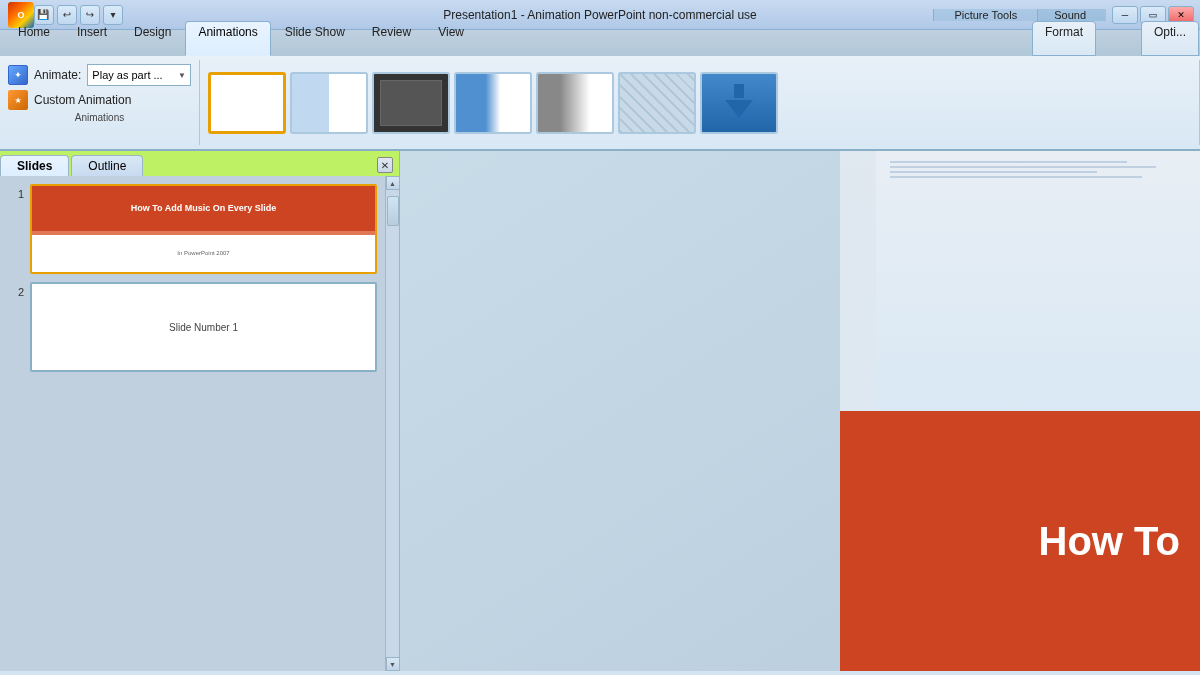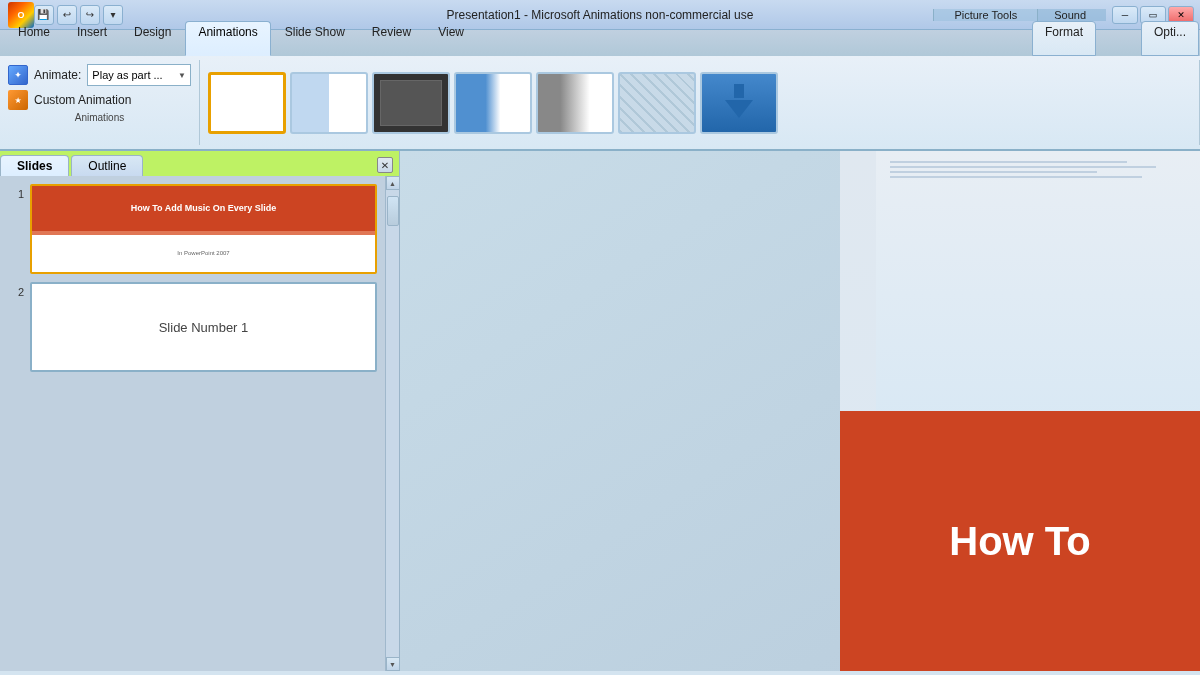--- a/index.html
+++ b/index.html
@@ -272,21 +272,21 @@
     .slide2-content {
       width: 100%;
       height: 100%;
       background: white;
       display: flex;
       align-items: center;
       justify-content: center;
       padding: 8px;
     }
     .slide2-text {
-      font-size: 13px;
+      font-size: 10px;
       color: #444;
     }
 
     
     .slide-view {
       flex: 1;
       background: linear-gradient(to bottom right, #c8dce8, #b8ccdc);
       display: flex;
       align-items: flex-start;
       justify-content: flex-start;
@@ -315,21 +315,21 @@
       background: linear-gradient(to bottom, #e8eef4, #d8e8f4);
       border-bottom-left-radius: 8px;
     }
     .main-slide-bottom {
       position: absolute;
       bottom: 0; left: 0; right: 0;
       height: 50%;
       background: #cc4422;
       display: flex;
       align-items: center;
-      justify-content: center;
+      justify-content: flex-end;
       padding: 20px;
     }
     .main-slide-how-to {
       font-size: 40px;
       font-weight: bold;
       color: white;
     }
 
     
     .title-and-context {
@@ -422,21 +422,21 @@
   <div class="title-bar-main">
     <div class="office-logo">
       <span style="font-size:9px;font-weight:bold;color:white;">O</span>
     </div>
     <div class="quick-access">
       <div class="qa-btn">💾</div>
       <div class="qa-btn">↩</div>
       <div class="qa-btn">↪</div>
       <div class="qa-btn">▾</div>
     </div>
-    <div class="title-text">Presentation1 - Microsoft Animations non-commercial use</div>
+    <div class="title-text">Presentation1 - Animation PowerPoint non-commercial use</div>
   </div>
   <div class="context-header-strip">
     <div class="ctx-strip picture">
       <span>Picture Tools</span>
     </div>
     <div class="ctx-strip sound">
       <span>Sound</span>
     </div>
   </div>
   <div style="display:flex;align-items:center;gap:2px;padding:0 6px;">

